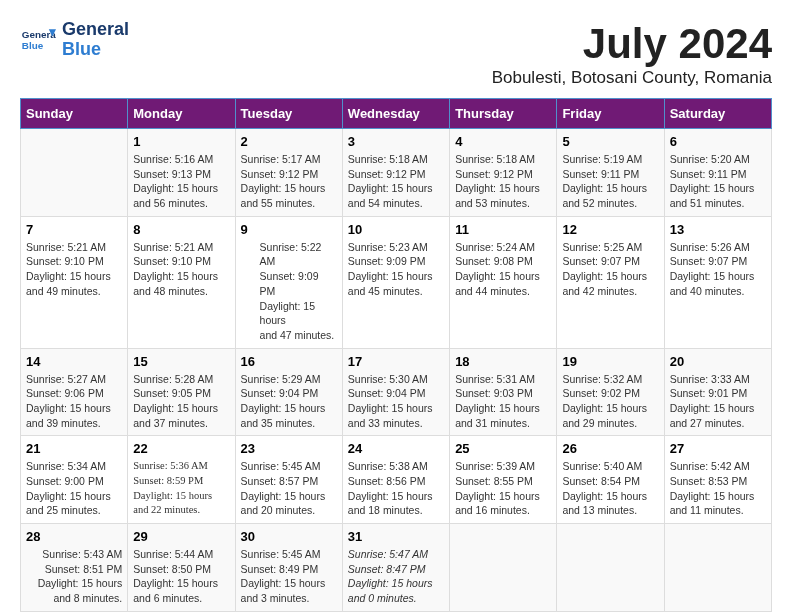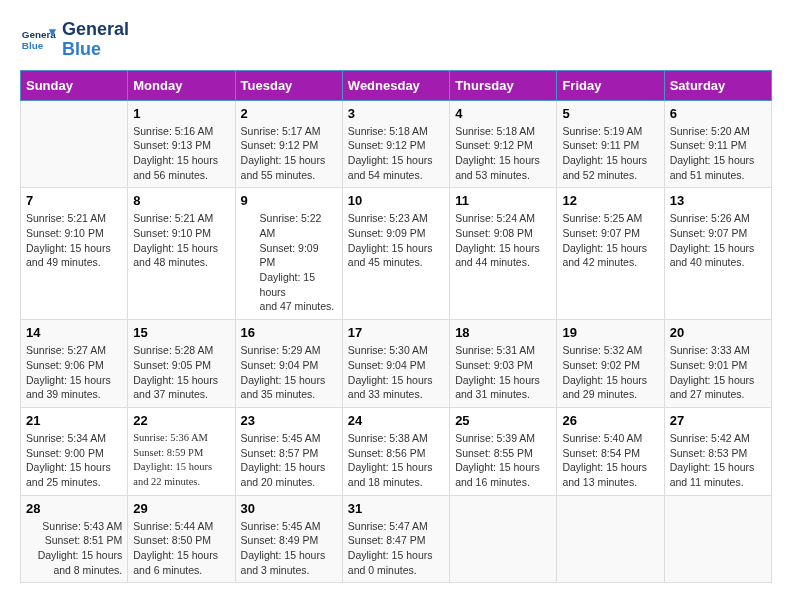--- a/index.html
+++ b/index.html
@@ -43,21 +43,21 @@
       font-size: 17px;
       color: #222;
       font-weight: normal;
     }
     table {
       width: 100%;
       border-collapse: collapse;
       font-size: 11px;
     }
     thead tr {
-      background-color: #a21caf;
+      background-color: #701a75;
       color: #fff;
     }
     thead th {
       padding: 7px 5px;
       text-align: left;
       font-size: 13px;
       font-weight: bold;
       border: 1px solid #5090cc;
     }
     tbody tr {
@@ -101,20 +101,24 @@
       <text x="2" y="30" font-size="11" font-weight="bold" fill="#2e7dd1">Blue</text>
       <polygon points="32,8 40,8 36,16" fill="#2e7dd1"></polygon>
     </svg>
     <div>
       <div class="logo-text">
         <div>General</div>
         <div style="color:#2e7dd1;">Blue</div>
       </div>
     </div>
   </div>
+  <div class="title-section">
+    <div class="month-title">July 2024</div>
+    <div class="location-title">Bobulesti, Botosani County, Romania</div>
+  </div>
 </div>
 
 <table>
   <thead>
     <tr>
     <th>Sunday</th>
         <th>Monday</th>
         <th>Tuesday</th>
         <th>Wednesday</th>
         <th>Thursday</th>
@@ -338,21 +342,21 @@
         </td>
         <td>
           <span class="day-number">30</span>
           <div class="day-info" style="white-space: pre-line;">Sunrise: 5:45 AM
 Sunset: 8:49 PM
 Daylight: 15 hours
 and 3 minutes.</div>
         </td>
         <td>
           <span class="day-number">31</span>
-          <div class="day-info" style="white-space: pre-line;">Sunrise: 5:47 AM
+          <div class="day-info" style="white-space: pre-line; font-style: italic;">Sunrise: 5:47 AM
 Sunset: 8:47 PM
 Daylight: 15 hours
 and 0 minutes.</div>
         </td>
         <td></td>
         <td></td>
         <td></td>
       </tr>
     </tbody>
 </table>

